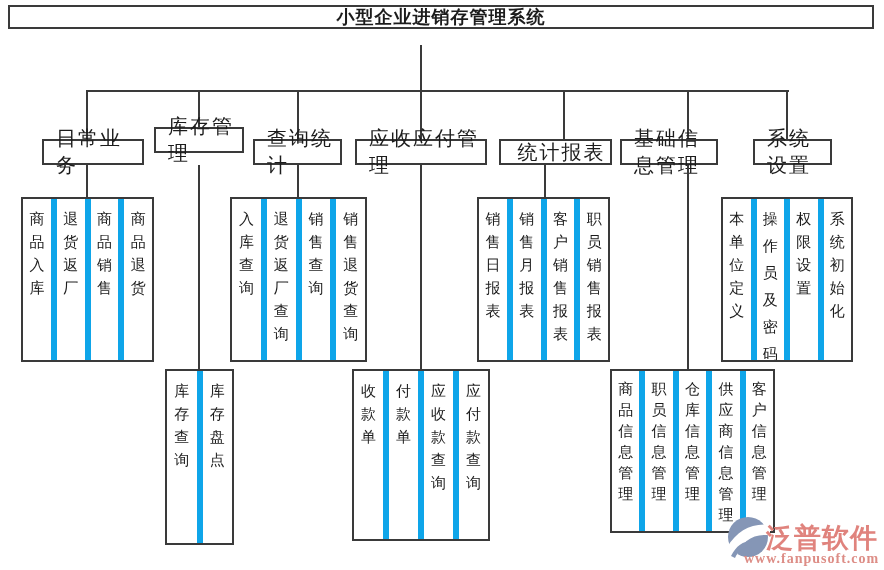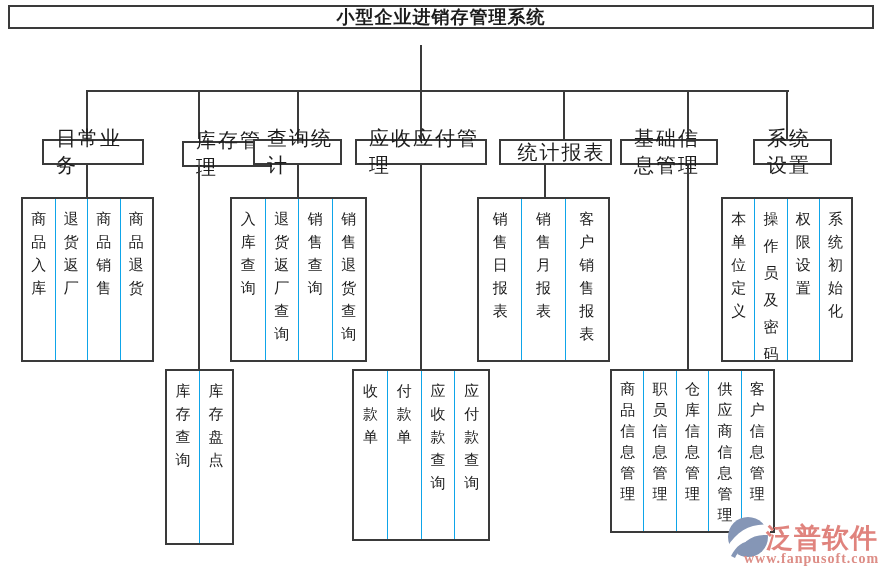--- a/index.html
+++ b/index.html
@@ -6,21 +6,21 @@
   #canvas{
     position:relative;width:884px;height:570px;background:#ffffff;overflow:hidden;
     font-family:"Liberation Serif","DejaVu Serif",serif;color:#1c1c1c;
   }
   .box{position:absolute;border:2px solid #3a3a3a;background:#ffffff;box-sizing:border-box;}
   .title-box{left:8px;top:5px;width:866px;height:24px;display:flex;align-items:center;justify-content:center;
     font-weight:bold;font-size:18px;letter-spacing:1px;}
   .lv2{height:26px;display:flex;align-items:center;justify-content:center;font-size:20px;letter-spacing:2px;padding-left:12px;}
   .group{display:flex;align-items:stretch;}
   .gcol{flex:1 1 0;overflow:hidden;}
-  .gcol + .gcol{border-left:1px solid #0ea5e9;}
+  .gcol + .gcol{border-left:6px solid #0ea5e9;}
   .vtext{display:block;width:16px;margin:9px auto 0;font-size:15px;line-height:23px;
     word-break:break-all;text-align:center;}
   .vtext.t21{line-height:21px;margin-top:8px;}
   .vtext.t19{line-height:27px;margin-top:7px;}
   .line{position:absolute;background:#3a3a3a;}
   .watermark{position:absolute;z-index:5;}
   .wm-brand{position:absolute;left:766px;top:520px;font-size:27px;font-weight:bold;letter-spacing:1px;}
   .wm-url{position:absolute;left:744px;top:551px;font-size:14px;font-weight:bold;letter-spacing:1px;}
   .wm-logo{position:absolute;left:727px;top:515px;width:43px;height:43px;}
 </style>
@@ -39,21 +39,21 @@
   <div class="line" style="left:198px;top:90px;width:2px;height:49px;"></div>
   <div class="line" style="left:297px;top:90px;width:2px;height:49px;"></div>
   <div class="line" style="left:420px;top:90px;width:2px;height:49px;"></div>
   <div class="line" style="left:563px;top:90px;width:2px;height:49px;"></div>
   <div class="line" style="left:687px;top:90px;width:2px;height:49px;"></div>
   <div class="line" style="left:786px;top:90px;width:2px;height:49px;"></div>
 
   <div class="box lv2" style="left:42px;top:139px;width:102px;">
     <span>日常业务</span>
   </div>
-  <div class="box lv2" style="left:154px;top:141px;width:90px;margin-left:28px;">
+  <div class="box lv2" style="left:154px;top:127px;width:90px;">
     <span>库存管理</span>
   </div>
   <div class="box lv2" style="left:253px;top:139px;width:89px;">
     <span>查询统计</span>
   </div>
   <div class="box lv2" style="left:355px;top:139px;width:132px;">
     <span>应收应付管理</span>
   </div>
   <div class="box lv2" style="left:499px;top:139px;width:113px;">
     <span>统计报表</span>
@@ -104,20 +104,23 @@
 
   <div class="box group" style="left:477px;top:197px;width:133px;height:165px;">
     <div class="gcol">
         <span class="vtext">销售日报表</span>
       </div>
     <div class="gcol">
         <span class="vtext">销售月报表</span>
       </div>
     <div class="gcol">
         <span class="vtext">客户销售报表</span>
+      </div>
+    <div class="gcol">
+        <span class="vtext">职员销售报表</span>
       </div>
   </div>
 
   <div class="box group" style="left:721px;top:197px;width:132px;height:165px;">
     <div class="gcol">
         <span class="vtext">本单位定义</span>
       </div>
     <div class="gcol">
         <span class="vtext t19">操作员及密码管理</span>
       </div>

